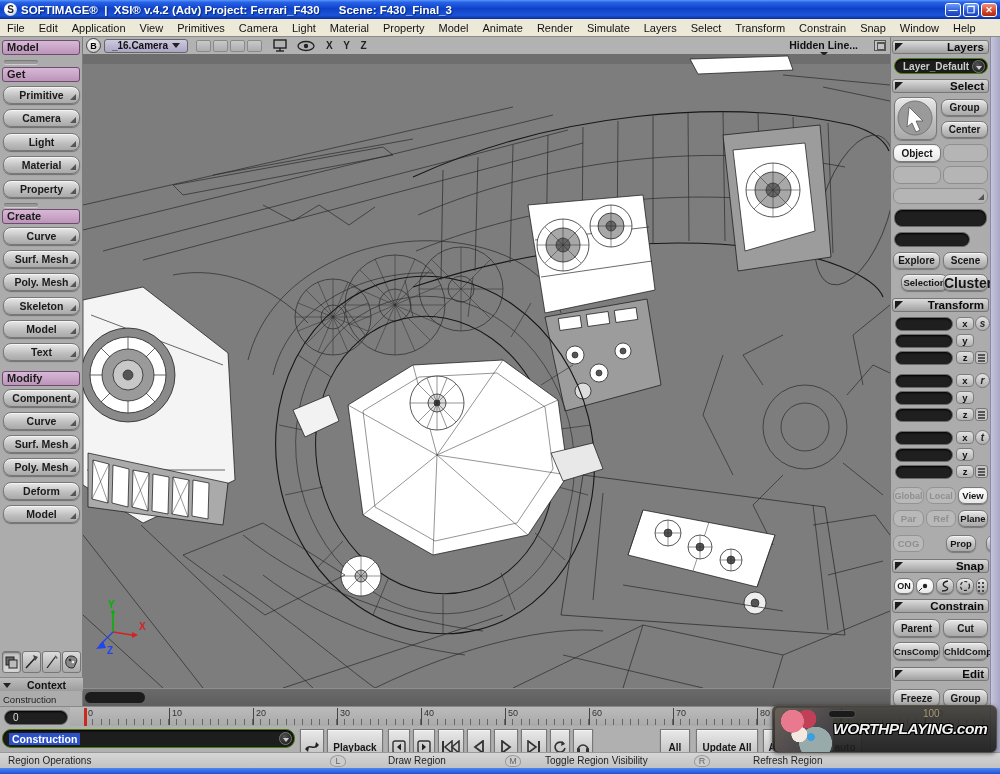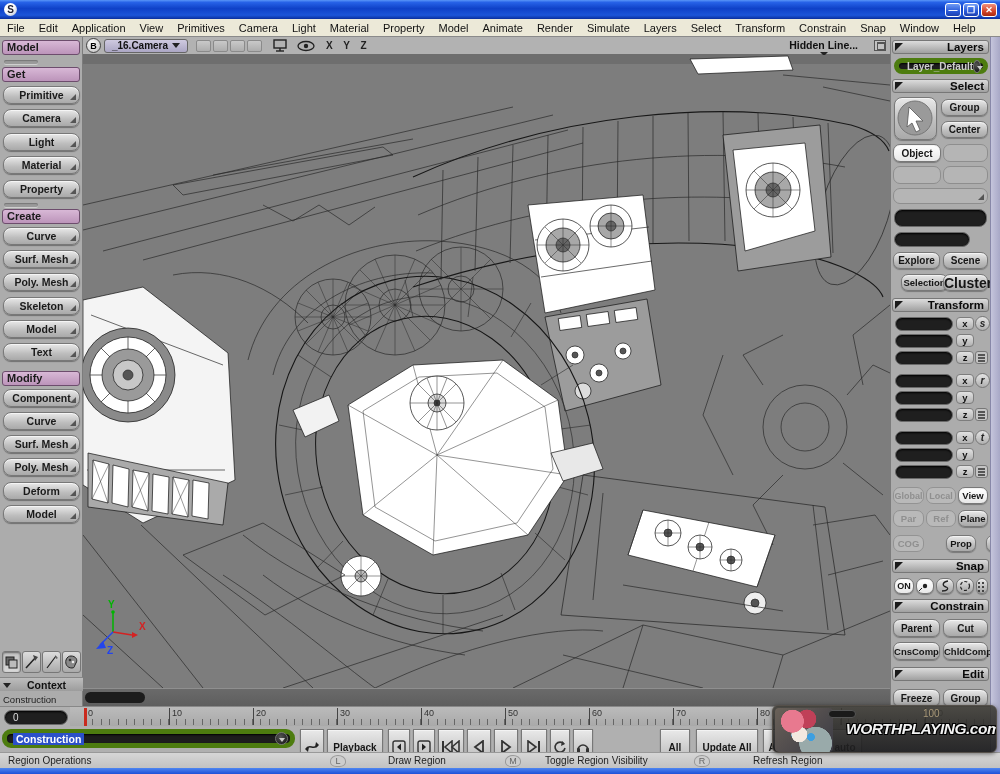--- a/index.html
+++ b/index.html
@@ -43,21 +43,21 @@
   .tb-divider { position:absolute; left:4px; width:34px; height:4px; border-radius:2px;
     background:#9a9a9a; box-shadow:inset 0 1px 1px #777, 0 1px 0 #cfcfcf; }
   .icon-btn { position:absolute; width:19px; height:22px; top:614px;
     background:linear-gradient(180deg,#DDD,#AAA); border:1px solid #777; border-radius:3px; }
   .icon-btn.pressed { background:linear-gradient(180deg,#c3c3c3,#d8d8d8); box-shadow:inset 0 1px 2px #666; }
   #context-hdr { left:0; top:640px; width:83px; height:14px; background:linear-gradient(180deg,#BDBDBD,#9C9C9C);
     font-size:10.5px; font-weight:bold; color:#111; padding-left:27px; line-height:14px; border-top:1px solid #888; }
   #context-hdr .tri { position:absolute; left:3px; top:5px; width:0; height:0;
     border-top:5px solid #222; border-left:4px solid transparent; border-right:4px solid transparent; }
   #construction-label { left:3px; top:657px; font-size:9.5px; color:#222; }
-  .dark-dd { background:#1d1d1d; border:5px solid #4d7c0f; border-radius:9px; color:#ccc;
+  .dark-dd { background:#1d1d1d; border:1px solid #4d7c0f; border-radius:9px; color:#ccc;
     font-size:10.5px; font-weight:bold; display:flex; align-items:center; box-shadow:inset 0 1px 2px #000; }
   .dd-circle { width:13px; height:13px; border-radius:50%; background:radial-gradient(circle at 40% 35%,#555,#111);
     border:1px solid #777; margin-left:auto; margin-right:2px; position:relative; }
   .dd-circle:after { content:""; position:absolute; left:3px; top:5px; width:0; height:0;
     border-top:4px solid #ccc; border-left:3px solid transparent; border-right:3px solid transparent; }
 
   
   #vp-header { left:83px; top:37px; width:807px; height:18px; background:#B2B2B2; border-bottom:1px solid #6e6e6e;
     display:flex; align-items:center; }
   #vp-b { width:15px; height:15px; border-radius:50%; border:1px solid #444; background:radial-gradient(circle at 38% 32%,#fff,#bbb);
@@ -134,33 +134,34 @@
     box-shadow:0 1px 4px rgba(0,0,0,.5); overflow:hidden; }
   #wm-art { position:absolute; left:2px; top:2px; width:58px; height:44px; border-radius:4px; overflow:hidden;
     background:
       radial-gradient(circle at 30% 30%, #E8798F 0 22%, transparent 23%),
       radial-gradient(circle at 55% 25%, #C04058 0 20%, transparent 21%),
       radial-gradient(circle at 42% 60%, #F2E8E0 0 18%, transparent 19%),
       radial-gradient(circle at 35% 62%, #3D9FE0 0 8%, transparent 9%),
       radial-gradient(circle at 62% 66%, #3D9FE0 0 8%, transparent 9%),
       radial-gradient(circle at 70% 80%, #9aa 0 30%, transparent 31%),
       linear-gradient(135deg,#6a6158,#3a3a44); }
-  #wm-text { position:absolute; left:73px; top:14px; width:130px; text-align:center;
+  #wm-text { position:absolute; left:60px; top:14px; width:130px; text-align:center;
     font-size:15.5px; font-weight:bold; font-style:italic; color:#F2F2F2; letter-spacing:-.5px;
     text-shadow:1px 1px 0 #000, -1px -1px 0 #000, 1px -1px 0 #000, -1px 1px 0 #000; white-space:nowrap; }
   #wm-100 { position:absolute; left:150px; top:2px; font-size:10px; color:#A89878; }
   #wm-pill { position:absolute; left:55px; top:4px; width:28px; height:8px; background:#1a1a1a; border-radius:4px; border:1px solid #555; }
 
   .lbl { font-size:10px; color:#222; }
 </style>
 </head>
 <body>
 
 <div id="titlebar" class="abs">
   <div id="title-logo">S</div>
+  <div id="title-text">SOFTIMAGE®  |  XSI® v.4.2 (Adv) Project: Ferrari_F430      Scene: F430_Final_3</div>
   <div id="win-controls">
     <div class="winbtn blue">
         <span>—</span>
       </div>
     <div class="winbtn blue">
         <span>❐</span>
       </div>
     <div class="winbtn red">
         <span>✕</span>
       </div>

